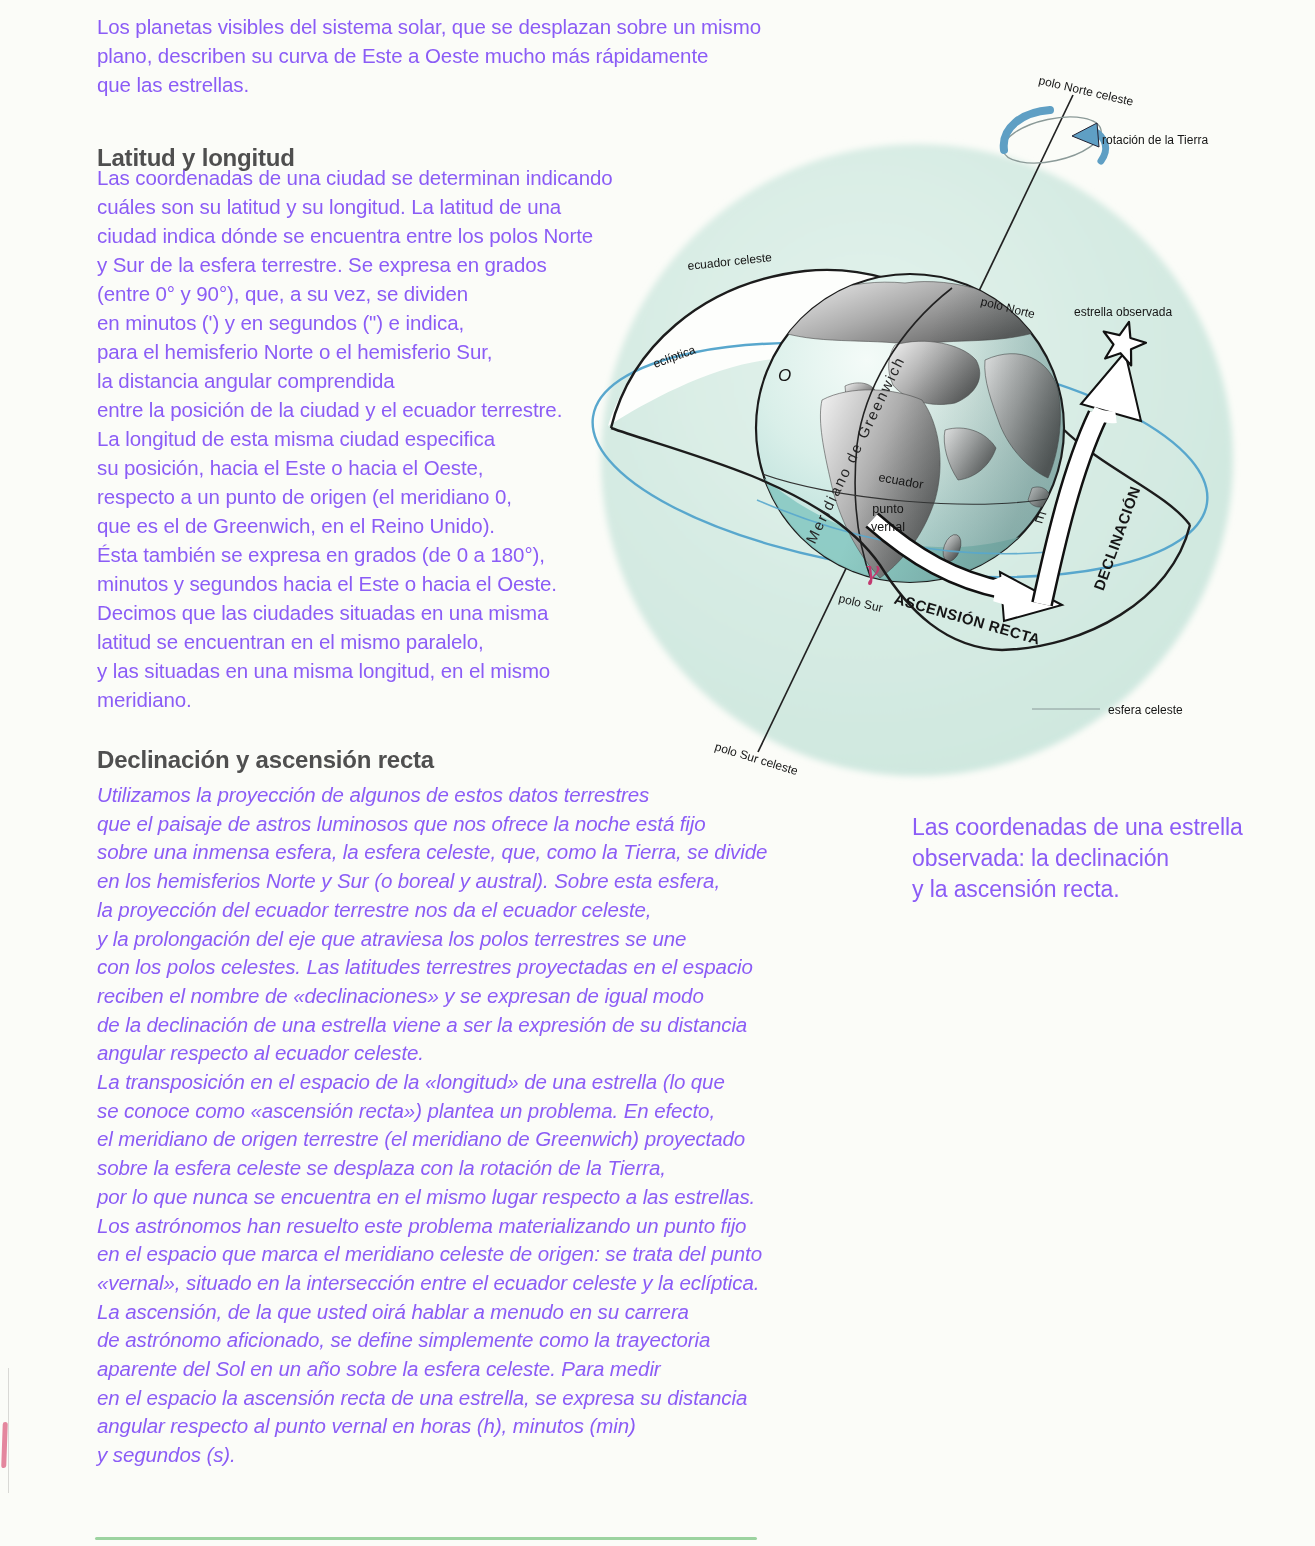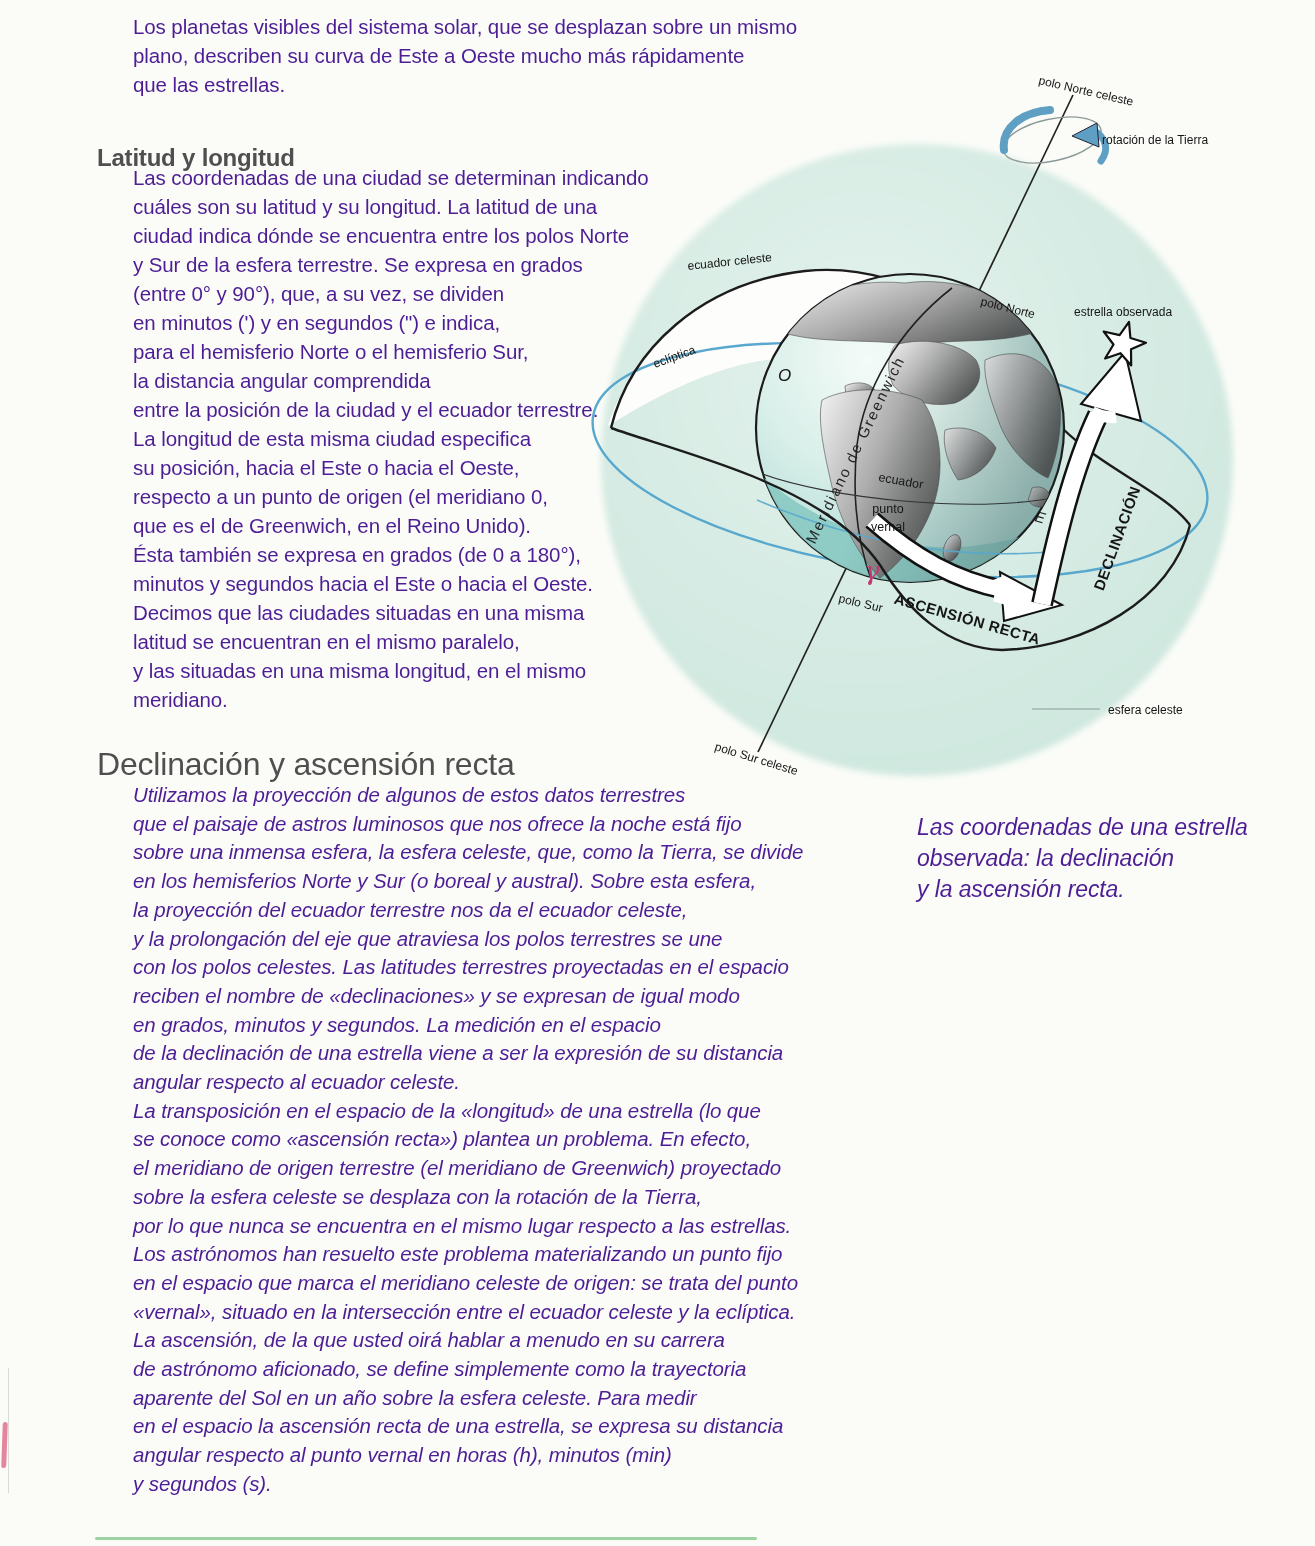--- a/index.html
+++ b/index.html
@@ -4,30 +4,30 @@
 <style>
   html,body{margin:0;padding:0;}
   body{
     width:1315px;height:1546px;position:relative;overflow:hidden;
     background:#fbfcf8;
     font-family:"Liberation Sans","DejaVu Sans",sans-serif;
   }
   .page{position:absolute;inset:0;}
   
   .textcol{position:absolute;left:97px;top:0;width:760px;color:#3a3a3a;}
-  .tline{white-space:nowrap;font-size:20.5px;line-height:29px;letter-spacing:-0.1px;color:#4c1d95;margin-left:36px;}
+  .tline{white-space:nowrap;font-size:20.5px;line-height:29px;letter-spacing:-0.1px;color:#8b5cf6;}
   .para{position:absolute;left:0;}
   #para-intro{top:12px;}
   #head-1{position:absolute;left:0;top:144px;font-size:24px;font-weight:bold;color:#4f4f4f;letter-spacing:-0.2px;}
   #para-lat{top:163px;}
-  #head-2{position:absolute;left:0;top:746px;font-size:32px;font-weight:normal;color:#4f4f4f;letter-spacing:-0.2px;}
+  #head-2{position:absolute;left:0;top:746px;font-size:24px;font-weight:bold;color:#4f4f4f;letter-spacing:-0.2px;}
   #para-dec{top:781px;font-style:italic;}
   #para-dec .tline{line-height:28.7px;}
   
-  .caption{position:absolute;left:881px;top:812px;font-style:italic;font-size:23px;color:#4a4a4a;}
+  .caption{position:absolute;left:912px;top:812px;font-size:23px;color:#4a4a4a;}
   .caption .tline{font-size:23px;line-height:31px;white-space:nowrap;}
   
   #diagram{position:absolute;left:0;top:0;}
   
   .green-line{position:absolute;left:95px;top:1537px;width:662px;height:3px;background:#8bcb90;opacity:.85;border-radius:2px;}
   .pink-mark{position:absolute;left:2px;top:1422px;width:5px;height:46px;background:#e4879e;border-radius:3px;transform:rotate(2deg);}
   .gray-edge{position:absolute;left:8px;top:1368px;width:1px;height:125px;background:#d9d9d6;}
 </style>
 </head>
 <body>
@@ -192,21 +192,20 @@
     <div id="head-2">Declinación y ascensión recta</div>
     <div id="para-dec" class="para">
         <div class="tline">Utilizamos la proyección de algunos de estos datos terrestres</div>
         <div class="tline">que el paisaje de astros luminosos que nos ofrece la noche está fijo</div>
         <div class="tline">sobre una inmensa esfera, la esfera celeste, que, como la Tierra, se divide</div>
         <div class="tline">en los hemisferios Norte y Sur (o boreal y austral). Sobre esta esfera,</div>
         <div class="tline">la proyección del ecuador terrestre nos da el ecuador celeste,</div>
         <div class="tline">y la prolongación del eje que atraviesa los polos terrestres se une</div>
         <div class="tline">con los polos celestes. Las latitudes terrestres proyectadas en el espacio</div>
         <div class="tline">reciben el nombre de «declinaciones» y se expresan de igual modo</div>
-        <div class="tline">en grados, minutos y segundos. La medición en el espacio</div>
         <div class="tline">de la declinación de una estrella viene a ser la expresión de su distancia</div>
         <div class="tline">angular respecto al ecuador celeste.</div>
         <div class="tline">La transposición en el espacio de la «longitud» de una estrella (lo que</div>
         <div class="tline">se conoce como «ascensión recta») plantea un problema. En efecto,</div>
         <div class="tline">el meridiano de origen terrestre (el meridiano de Greenwich) proyectado</div>
         <div class="tline">sobre la esfera celeste se desplaza con la rotación de la Tierra,</div>
         <div class="tline">por lo que nunca se encuentra en el mismo lugar respecto a las estrellas.</div>
         <div class="tline">Los astrónomos han resuelto este problema materializando un punto fijo</div>
         <div class="tline">en el espacio que marca el meridiano celeste de origen: se trata del punto</div>
         <div class="tline">«vernal», situado en la intersección entre el ecuador celeste y la eclíptica.</div>

